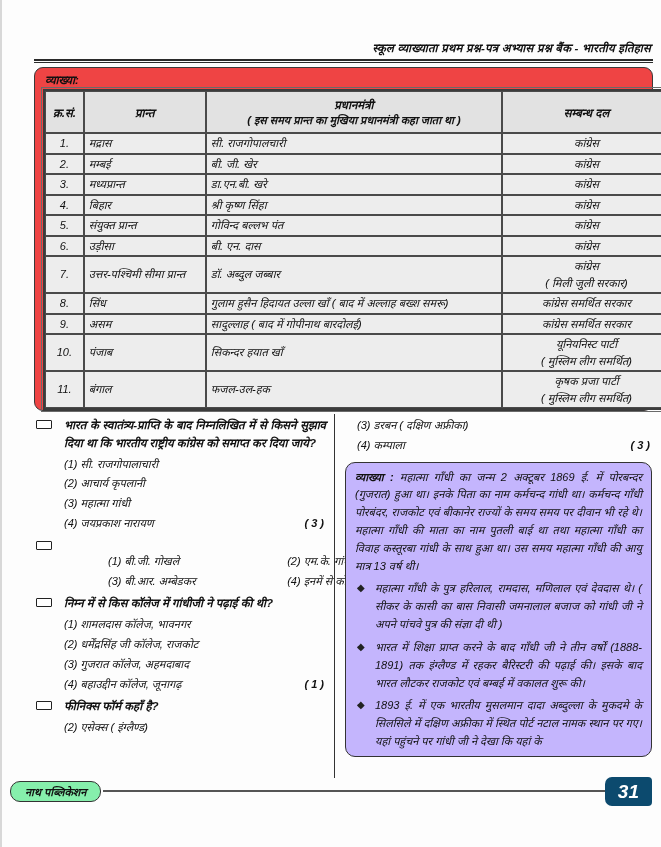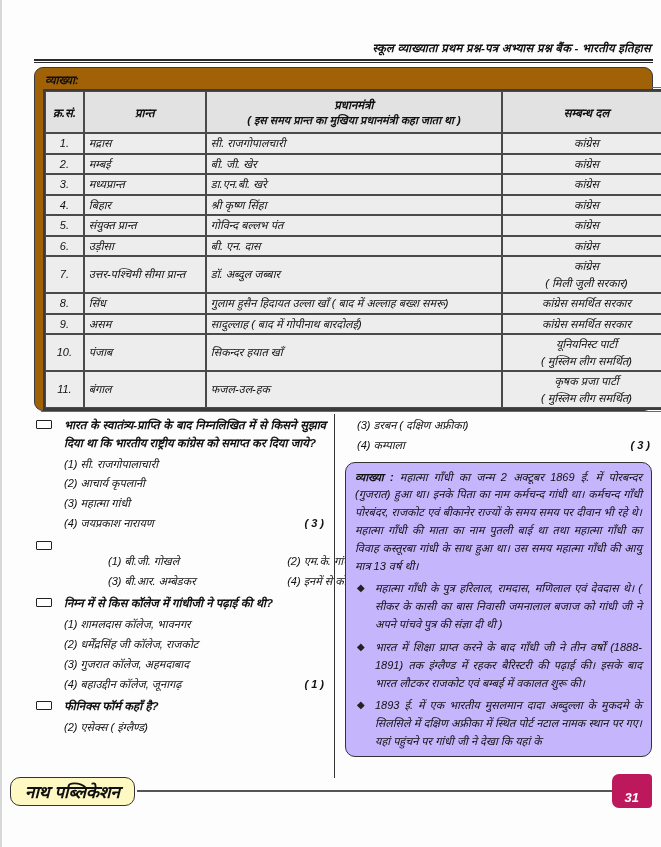--- a/index.html
+++ b/index.html
@@ -9,21 +9,21 @@
   .scan-edge { position:absolute; left:0; top:0; width:2px; height:100%; background:#d8d8d8; }
 
   
   .header { position:absolute; top:40px; left:34px; right:10px; text-align:right;
     font-size:11.5px; font-weight:bold; letter-spacing:.2px; }
   .double-rule { position:absolute; top:59px; left:34px; right:8px; height:4px;
     border-top:2px solid #2a2a2a; border-bottom:1px solid #2a2a2a; }
 
   
   .vy-box { position:absolute; top:67px; left:34px; width:619px; height:344px;
-    border:1.5px solid #3a3a3a; border-radius:9px; background:#a16207; padding:3px 8px 4px 8px; }
+    border:1.5px solid #3a3a3a; border-radius:9px; background:#ef4444; padding:3px 8px 4px 8px; }
   .vy-label { font-size:11.5px; font-weight:bold; padding:1px 0 2px 2px; }
   table.ptable { width:630px; margin:0 auto; border-collapse:separate; border-spacing:0;
     border:2px solid #3c3c3c; outline:1px solid #6a6a6a; outline-offset:1px; font-size:11px; }
   table.ptable th, table.ptable td { border:1px solid #4a4a4a; padding:1px 4px; vertical-align:middle; }
   table.ptable thead th { background:#e2e2e2; font-weight:bold; text-align:center; height:42px; font-size:11.5px; }
   table.ptable thead th .sub { font-weight:bold; font-size:11px; }
   table.ptable td { background:#ededed; height:20px; }
   td.c-sn { text-align:center; width:6.2%; }
   td.c-prov { width:19.5%; }
   td.c-pm { width:47.3%; }
@@ -54,25 +54,25 @@
     padding:6px 9px 5px 9px; font-size:11px; line-height:1.62; }
   .explain-box .intro { text-align:justify; }
   .explain-box .lead { font-weight:bold; }
   .ebullet { display:flex; margin-top:5px; }
   .ebullet .dia { flex:0 0 20px; padding-left:2px; font-size:10px; color:#222; }
   .ebullet .btext { flex:1; text-align:justify; }
 
   
   .footer { position:absolute; left:10px; right:9px; bottom:45px; height:22px;
     display:flex; align-items:center; }
-  .pub-pill { border:1.6px solid #333; border-radius:10px; background:#fef9c3;
-    font-size:17px; font-weight:bold; padding:2px 14px; white-space:nowrap; }
+  .pub-pill { border:1.6px solid #333; border-radius:10px; background:#86efac;
+    font-size:11px; font-weight:bold; padding:2px 14px; white-space:nowrap; }
   .footer-line { flex:1; height:0; border-top:2px solid #555; margin-left:2px; }
-  .page-badge { background:#be185d; color:#fff; font-weight:bold; font-size:13px;
-    padding:16px 13px 3px 13px; border-radius:7px 4px 4px 7px; }
+  .page-badge { background:#0c4a6e; color:#fff; font-weight:bold; font-size:19px;
+    padding:4px 13px 3px 13px; border-radius:7px 4px 4px 7px; }
 </style>
 </head>
 <body>
 
 <div class="page">
   <div class="scan-edge"></div>
 
   <div class="header">स्कूल व्याख्याता प्रथम प्रश्न-पत्र अभ्यास प्रश्न बैंक - भारतीय इतिहास</div>
   <div class="double-rule"></div>
 

